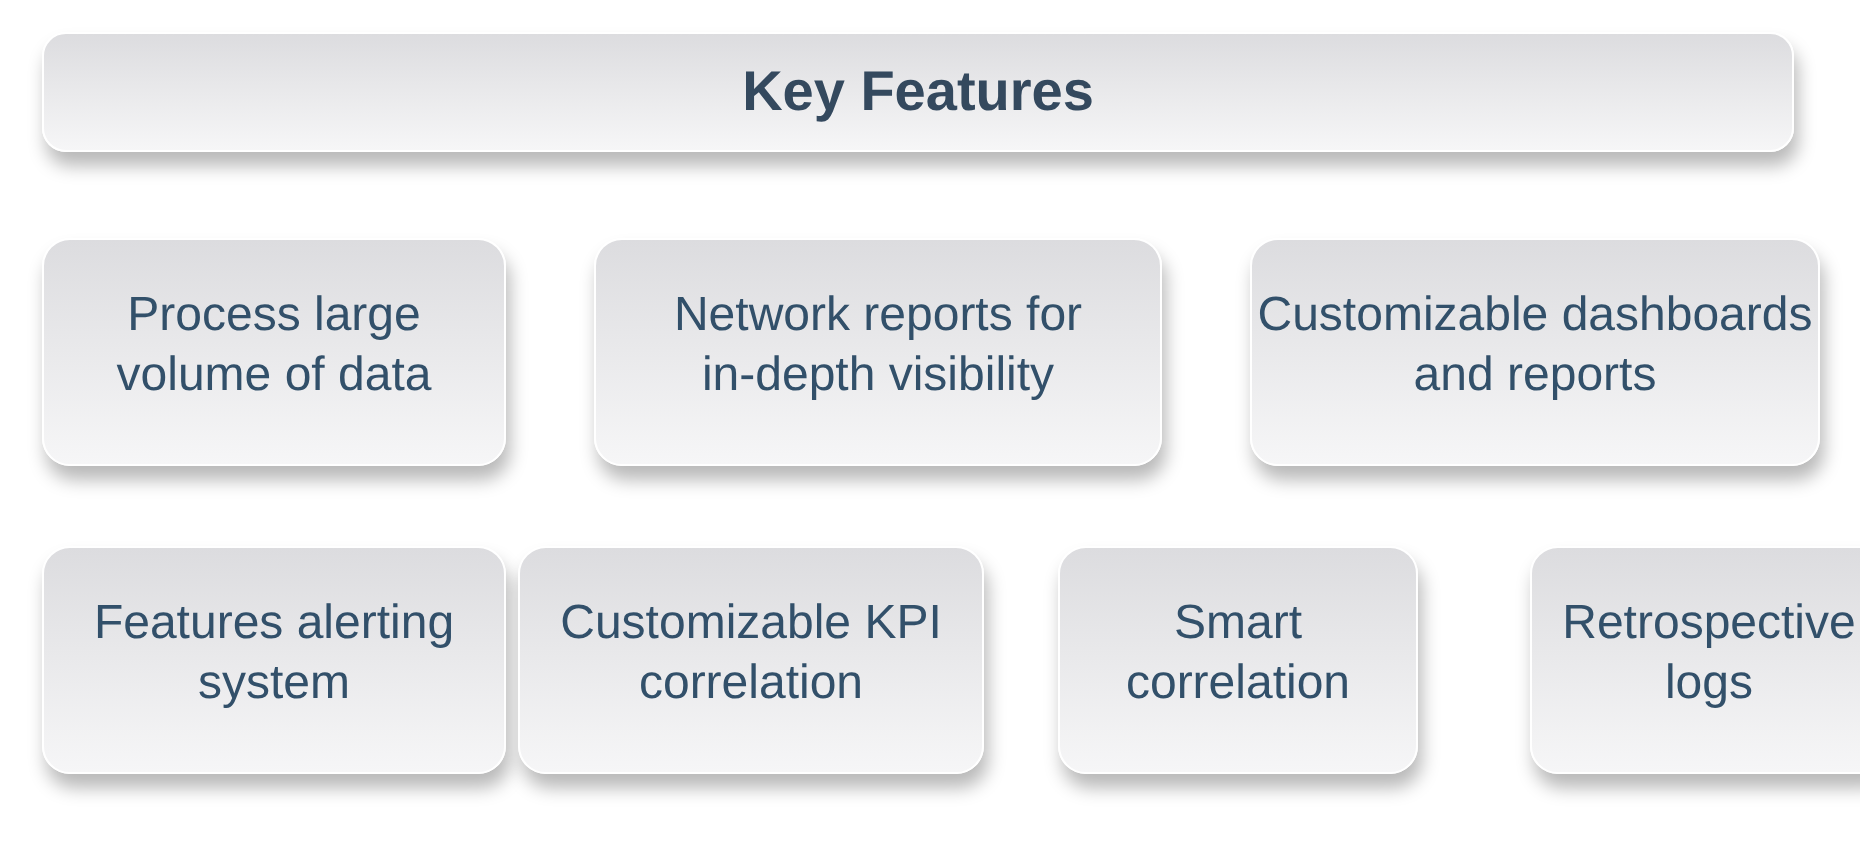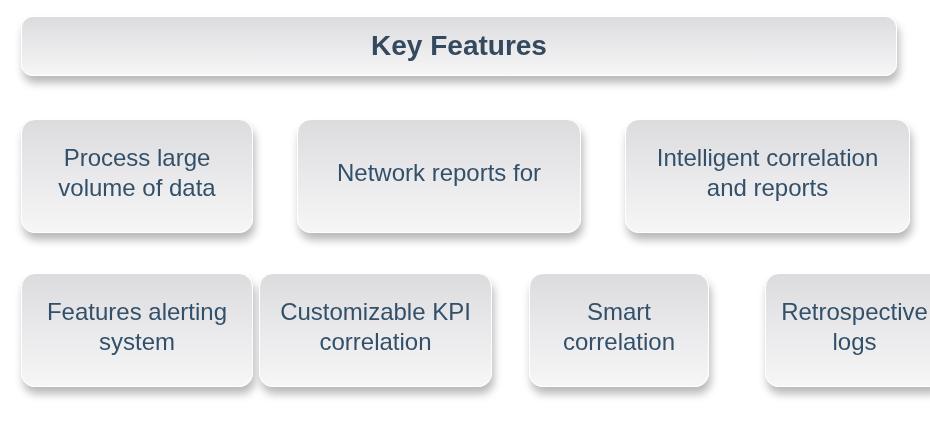--- a/index.html
+++ b/index.html
@@ -59,26 +59,27 @@
 <div class="box feature" id="f1">
   <div>
     <span>Process large</span>
     <span>volume of data</span>
   </div>
 </div>
 
 <div class="box feature" id="f2">
   <div>
     <span>Network reports for</span>
+    <span>in-depth visibility</span>
   </div>
 </div>
 
 <div class="box feature" id="f3">
   <div>
-    <span>Intelligent correlation</span>
+    <span>Customizable dashboards</span>
     <span>and reports</span>
   </div>
 </div>
 
 <div class="box feature" id="f4">
   <div>
     <span>Features alerting</span>
     <span>system</span>
   </div>
 </div>

